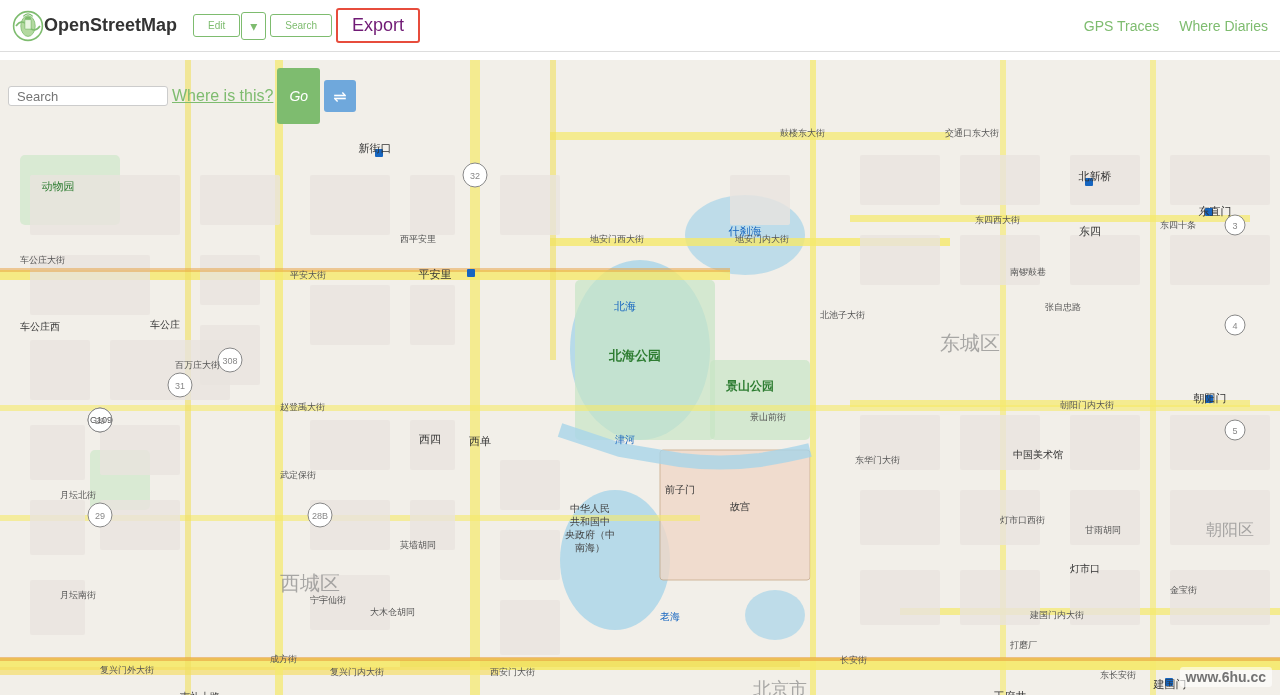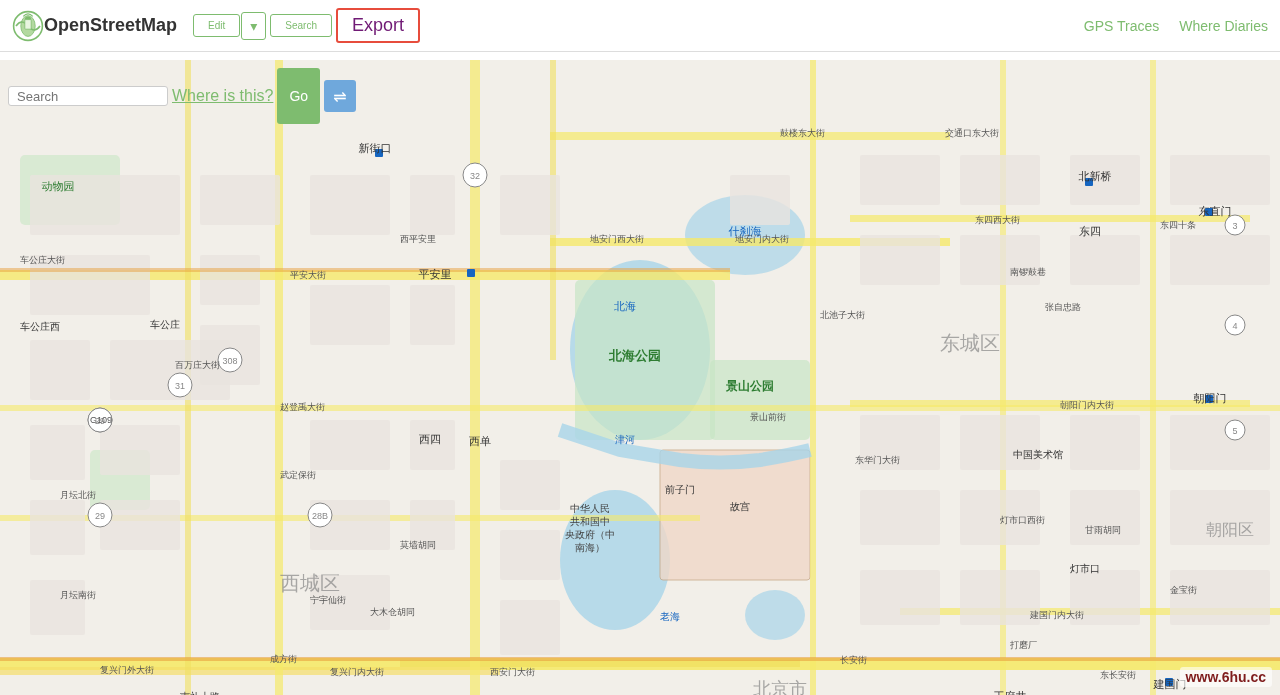--- a/index.html
+++ b/index.html
@@ -98,20 +98,21 @@
       text-decoration: underline;
     }
     #go-btn {
       background: #7ebc6f;
       color: #fff;
       border: none;
       padding: 20px 12px;
       font-size: 14px;
       cursor: pointer;
       border-radius: 3px;
+      font-style: italic;
     }
     #directions-btn {
       background: #6fa8dc;
       color: #fff;
       border: none;
       width: 32px;
       height: 32px;
       cursor: pointer;
       border-radius: 3px;
       display: flex;
@@ -127,21 +128,21 @@
       left: 0; right: 0; bottom: 0;
       background: #f2efe9;
       overflow: hidden;
     }
 
     
     #watermark {
       position: absolute;
       bottom: 8px;
       right: 8px;
-      color: #7f1d1d;
+      color: #737373;
       font-size: 14px;
       font-weight: bold;
       z-index: 200;
       background: rgba(255,255,255,0.6);
       padding: 2px 6px;
       border-radius: 3px;
     }
 
     
     #map-svg {

